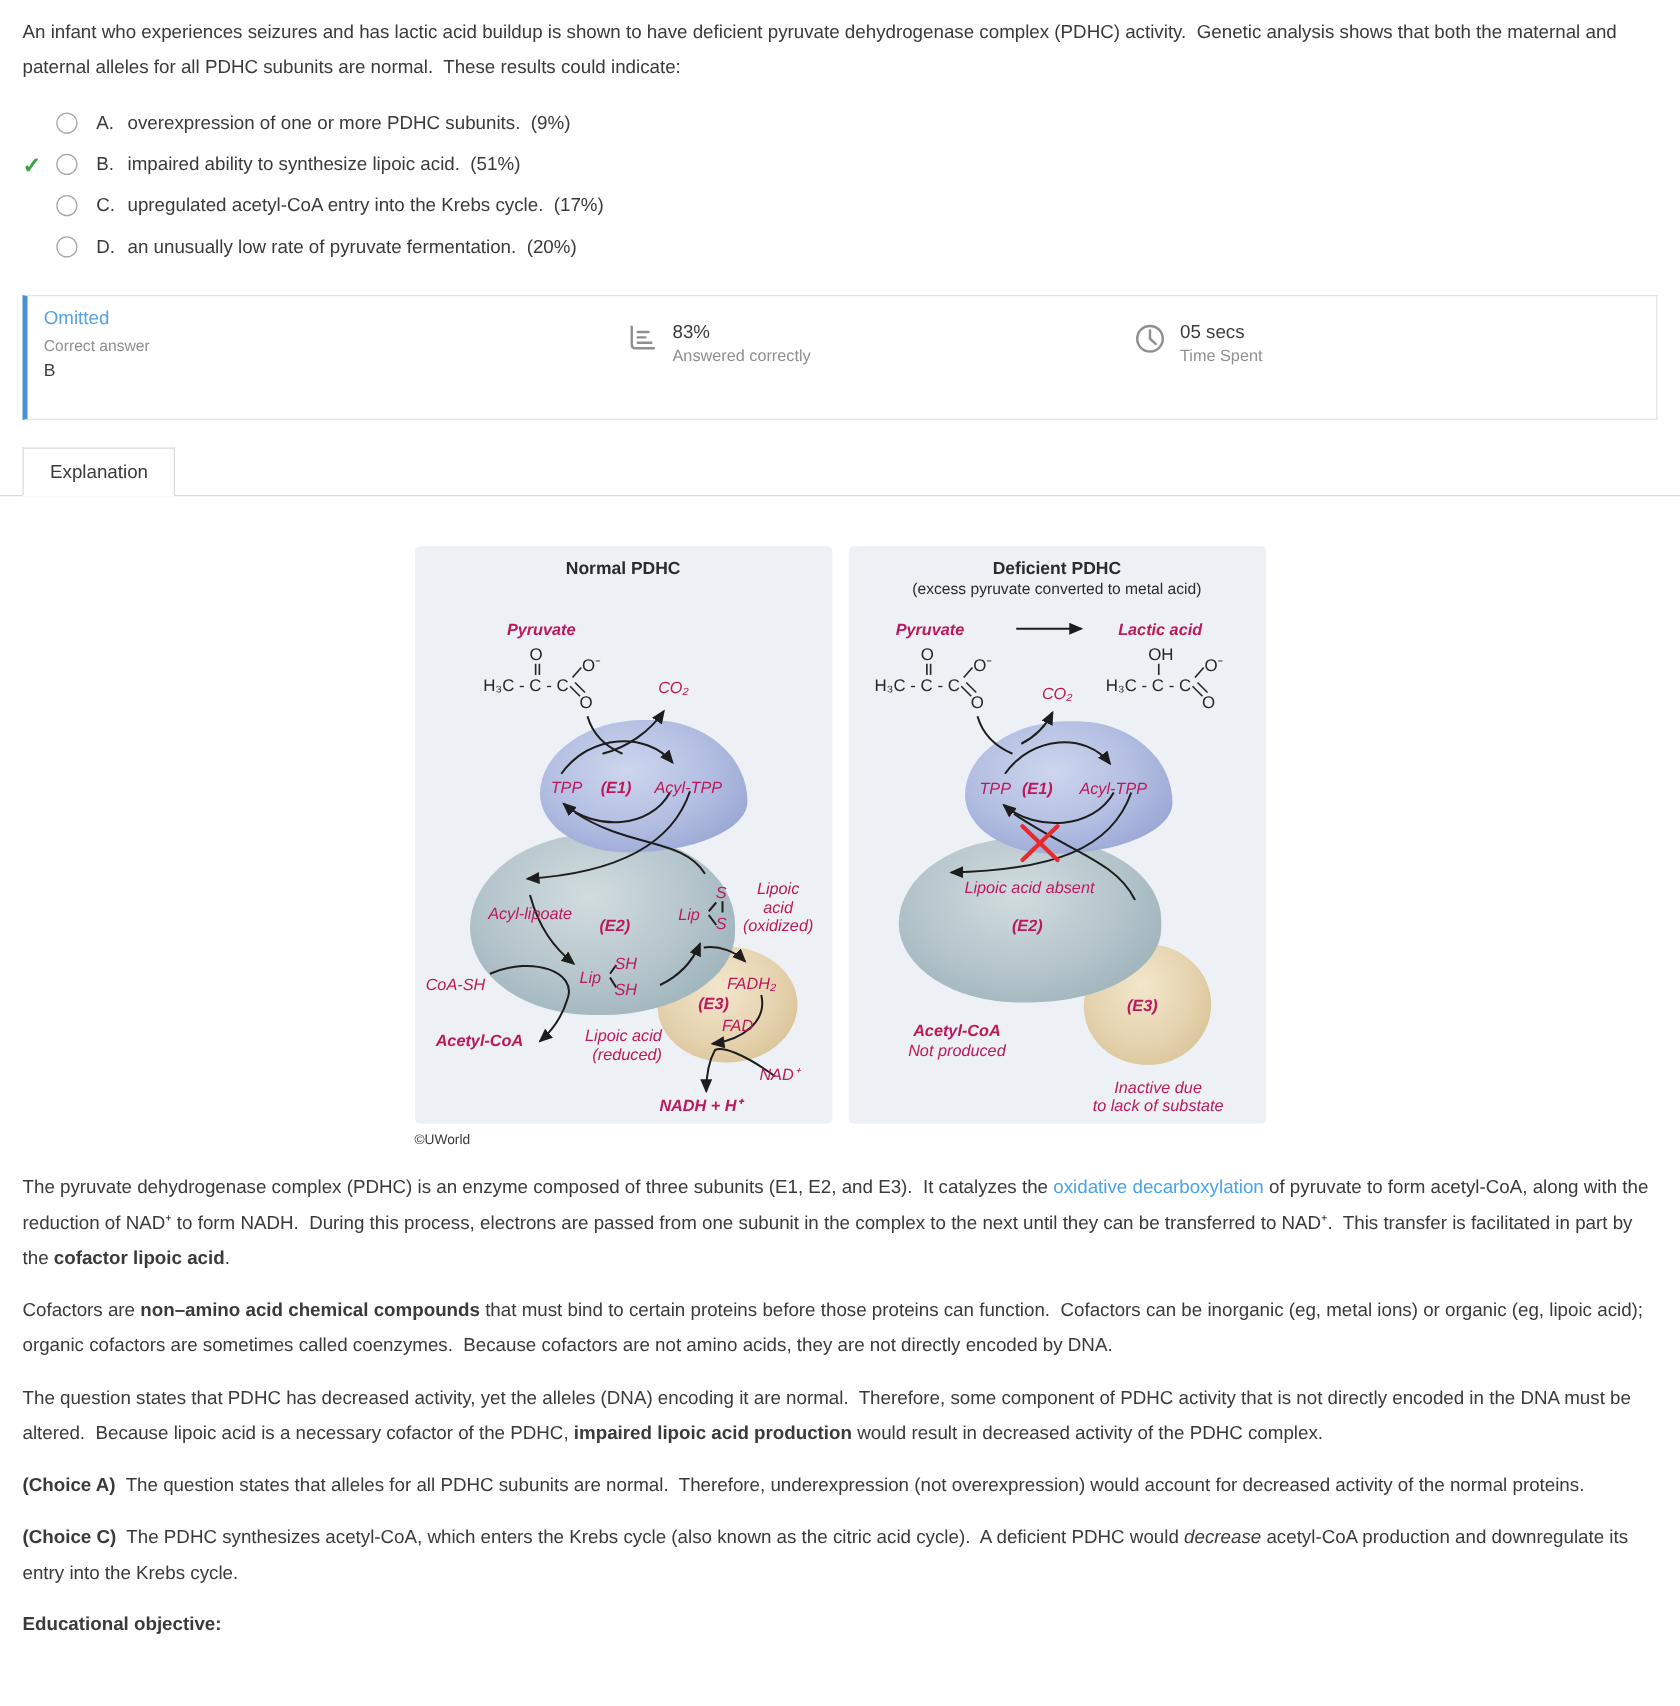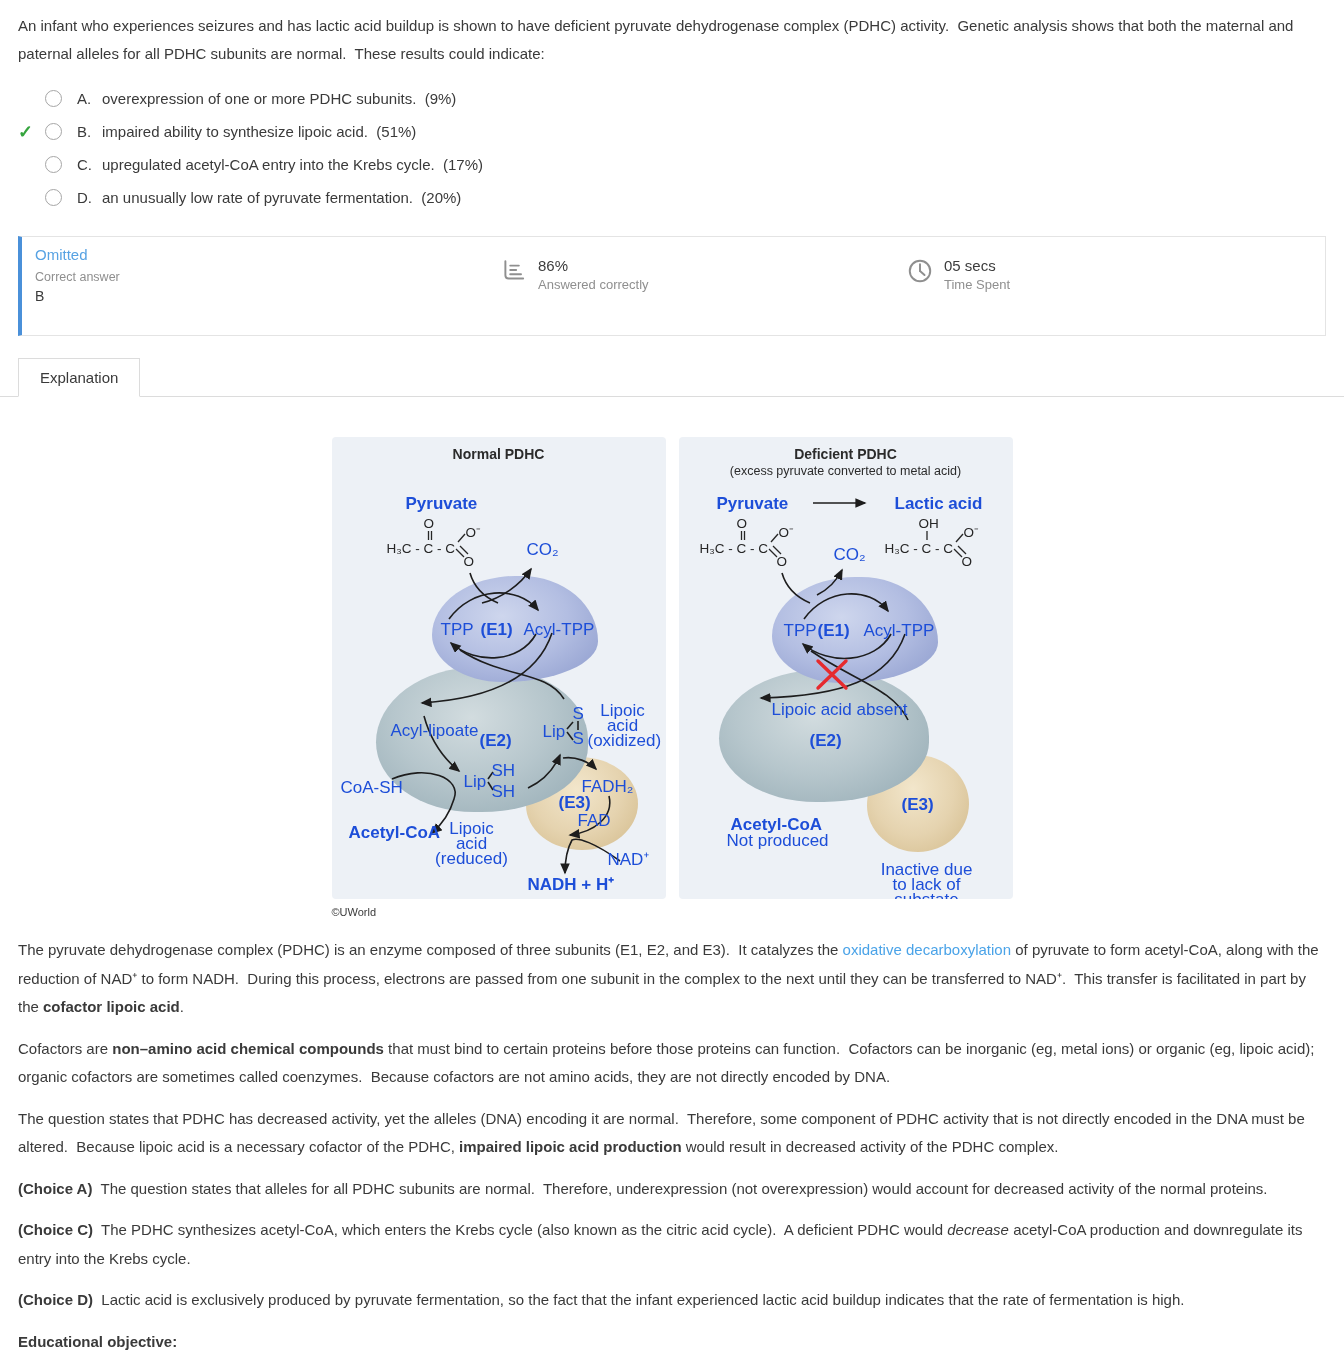--- a/index.html
+++ b/index.html
@@ -32,21 +32,21 @@
   .fig-title{text-align:center;font-size:15.5px;font-weight:bold;color:#333;}
   .panels{display:flex;justify-content:center;gap:13px;margin-top:19px;}
   .panel{position:relative;width:334px;height:462px;background:#edf1f6;border-radius:4px;overflow:hidden;}
   .panel-header{position:absolute;top:9px;left:0;right:0;text-align:center;font-weight:bold;font-size:14px;color:#2b2b2b;z-index:6;}
   .panel-sub{position:absolute;top:27px;left:0;right:0;text-align:center;font-size:12.5px;color:#2b2b2b;z-index:6;}
   .blob{position:absolute;}
   .blob.e1{background:radial-gradient(ellipse at 42% 38%, #ced6ed 0%, #b3bee2 48%, #9ca9d5 78%, #8e9cc8 100%);border-radius:52% 48% 60% 44%/58% 64% 40% 46%;z-index:3;}
   .blob.e2{background:radial-gradient(ellipse at 45% 35%, #d2dcdf 0%, #b6c6cc 48%, #a0b4bc 80%, #93a7af 100%);border-radius:50% 50% 52% 48%/54% 52% 47% 50%;z-index:2;}
   .blob.e3{background:radial-gradient(ellipse at 45% 35%, #f2e6cb 0%, #e5d3af 52%, #d8c296 84%, #ccb387 100%);border-radius:48% 52% 50% 50%/52% 50% 50% 48%;z-index:1;}
   .arrows{position:absolute;left:0;top:0;z-index:5;pointer-events:none;}
-  .lbl{position:absolute;font-size:17px;line-height:15px;color:#1d4ed8;white-space:pre-line;z-index:6;}
+  .lbl{position:absolute;font-size:13px;line-height:15px;color:#be185d;white-space:pre-line;z-index:6;font-style:italic;}
   .lbl.b{font-weight:bold;}
   .lbl.c{text-align:center;}
   .chem{position:absolute;width:106px;height:62px;z-index:6;}
   .cm{position:absolute;font-size:13.5px;color:#262626;white-space:nowrap;}
   .chem svg{position:absolute;left:0;top:0;}
   .fig-copyright{width:681px;margin:7px auto 0;font-size:11px;color:#3a3a3a;}
 
   .explanation{padding:18px 24px 14px 18px;font-size:15px;line-height:28.5px;}
   .para{margin:0 0 13px;white-space:pre-wrap;}
   .para.tight{margin-bottom:0;}
@@ -92,21 +92,21 @@
   <div class="rc-ca-value">B</div>
 
   <div class="rc-stat mid">
     <svg class="stat-icon" width="28" height="28" viewBox="0 0 26 26" fill="none" stroke="#8f8f8f" stroke-width="1.8" stroke-linecap="round">
       <path d="M5 4 L5 17 Q5 20 8 20 L21.5 20"></path>
       <path d="M9.5 8 L17.5 8"></path>
       <path d="M9.5 12 L15 12"></path>
       <path d="M9.5 16 L19.5 16"></path>
     </svg>
     <div>
-      <div class="rc-val">86%</div>
+      <div class="rc-val">83%</div>
       <div class="rc-lbl">Answered correctly</div>
     </div>
   </div>
 
   <div class="rc-stat right">
     <svg class="stat-icon" width="28" height="28" viewBox="0 0 26 26" fill="none" stroke="#8f8f8f" stroke-width="1.8" stroke-linecap="round">
       <circle cx="13" cy="13" r="9.5"></circle>
       <path d="M13 13 L13 6.8"></path>
       <path d="M13 13 L17.2 16.8"></path>
     </svg>
@@ -183,21 +183,21 @@
       <div class="lbl" style="left:241px;top:269px;">S</div>
       <div class="lbl" style="left:241px;top:294px;">S</div>
       <div class="lbl c" style="left:256px;top:266px;width:70px;">Lipoic
 acid
 (oxidized)</div>
       <div class="lbl" style="left:132px;top:337px;">Lip</div>
       <div class="lbl" style="left:160px;top:326px;">SH</div>
       <div class="lbl" style="left:160px;top:347px;">SH</div>
       <div class="lbl" style="left:9px;top:343px;">CoA-SH</div>
       <div class="lbl b" style="left:17px;top:388px;">Acetyl-CoA</div>
-      <div class="lbl c" style="left:103px;top:384px;width:74px;">Lipoic acid
+      <div class="lbl c" style="left:124px;top:384px;width:74px;text-align:right;">Lipoic acid
 (reduced)</div>
       <div class="lbl" style="left:250px;top:342px;">FADH₂</div>
       <div class="lbl b" style="left:227px;top:358px;">(E3)</div>
       <div class="lbl" style="left:202px;top:376px;padding-left:44px;">FAD</div>
       <div class="lbl" style="left:276px;top:415px;">NAD⁺</div>
       <div class="lbl b" style="left:196px;top:440px;">NADH + H⁺</div>
     </div>
 
     <div class="panel">
       <div class="panel-header">Deficient PDHC</div>
@@ -272,16 +272,15 @@
 
   <div class="fig-copyright">©UWorld</div>
 </div>
 
 <div class="explanation">
   <p class="para"><span>The pyruvate dehydrogenase complex (PDHC) is an enzyme composed of three subunits (E1, E2, and E3).  It catalyzes the </span><span class="link">oxidative decarboxylation</span><span> of pyruvate to form acetyl-CoA, along with the reduction of NAD⁺ to form NADH.  During this process, electrons are passed from one subunit in the complex to the next until they can be transferred to NAD⁺.  This transfer is facilitated in part by the </span><span class="b">cofactor lipoic acid</span><span>.</span></p>
   <p class="para"><span>Cofactors are </span><span class="b">non–amino acid chemical compounds</span><span> that must bind to certain proteins before those proteins can function.  Cofactors can be inorganic (eg, metal ions) or organic (eg, lipoic acid); organic cofactors are sometimes called coenzymes.  Because cofactors are not amino acids, they are not directly encoded by DNA.</span></p>
   <p class="para"><span>The question states that PDHC has decreased activity, yet the alleles (DNA) encoding it are normal.  Therefore, some component of PDHC activity that is not directly encoded in the DNA must be altered.  Because lipoic acid is a necessary cofactor of the PDHC, </span><span class="b">impaired lipoic acid production</span><span> would result in decreased activity of the PDHC complex.</span></p>
   <p class="para"><span class="b">(Choice A)</span><span>  The question states that alleles for all PDHC subunits are normal.  Therefore, underexpression (not overexpression) would account for decreased activity of the normal proteins.</span></p>
   <p class="para"><span class="b">(Choice C)</span><span>  The PDHC synthesizes acetyl-CoA, which enters the Krebs cycle (also known as the citric acid cycle).  A deficient PDHC would </span><span class="i">decrease</span><span> acetyl-CoA production and downregulate its entry into the Krebs cycle.</span></p>
-  <p class="para"><span class="b">(Choice D)</span><span>  Lactic acid is exclusively produced by pyruvate fermentation, so the fact that the infant experienced lactic acid buildup indicates that the rate of fermentation is high.</span></p>
   <p class="para tight"><span class="b">Educational objective:</span></p>
 
 </div>
 
 </body></html>

